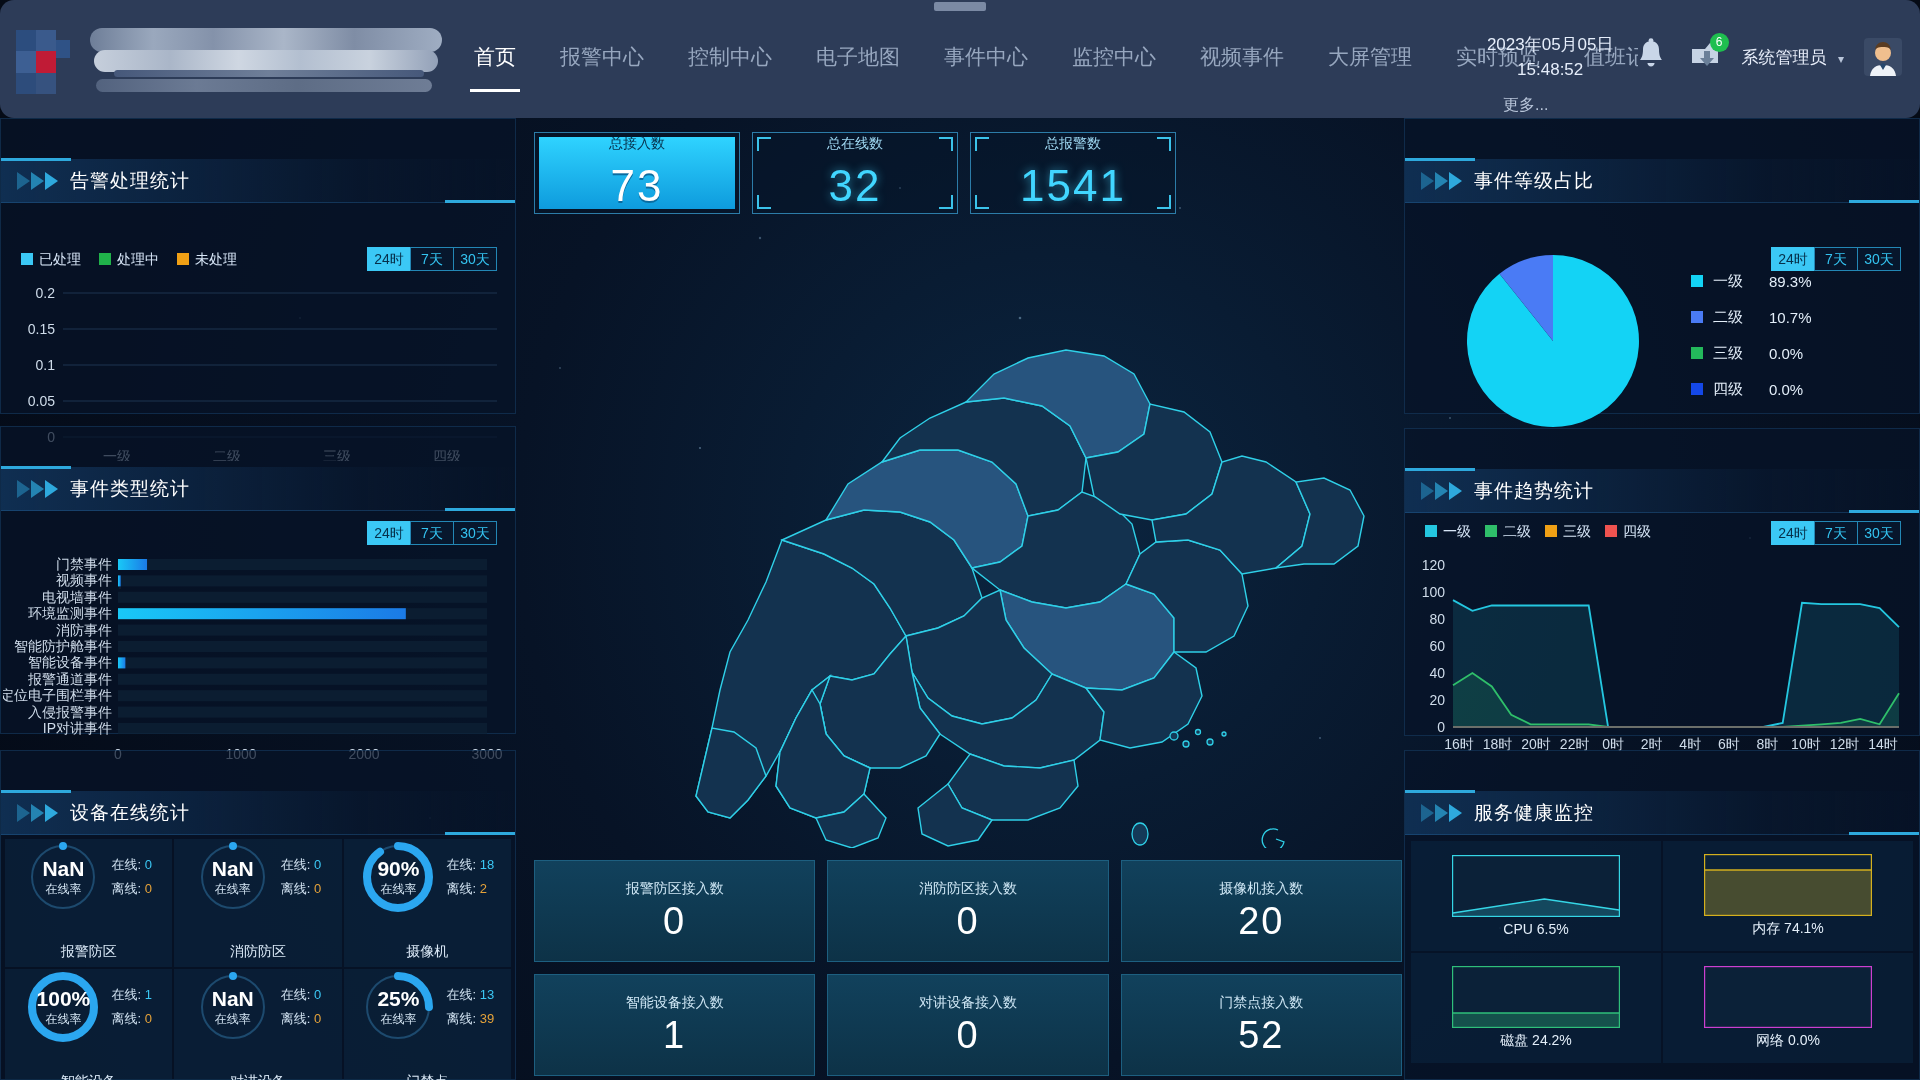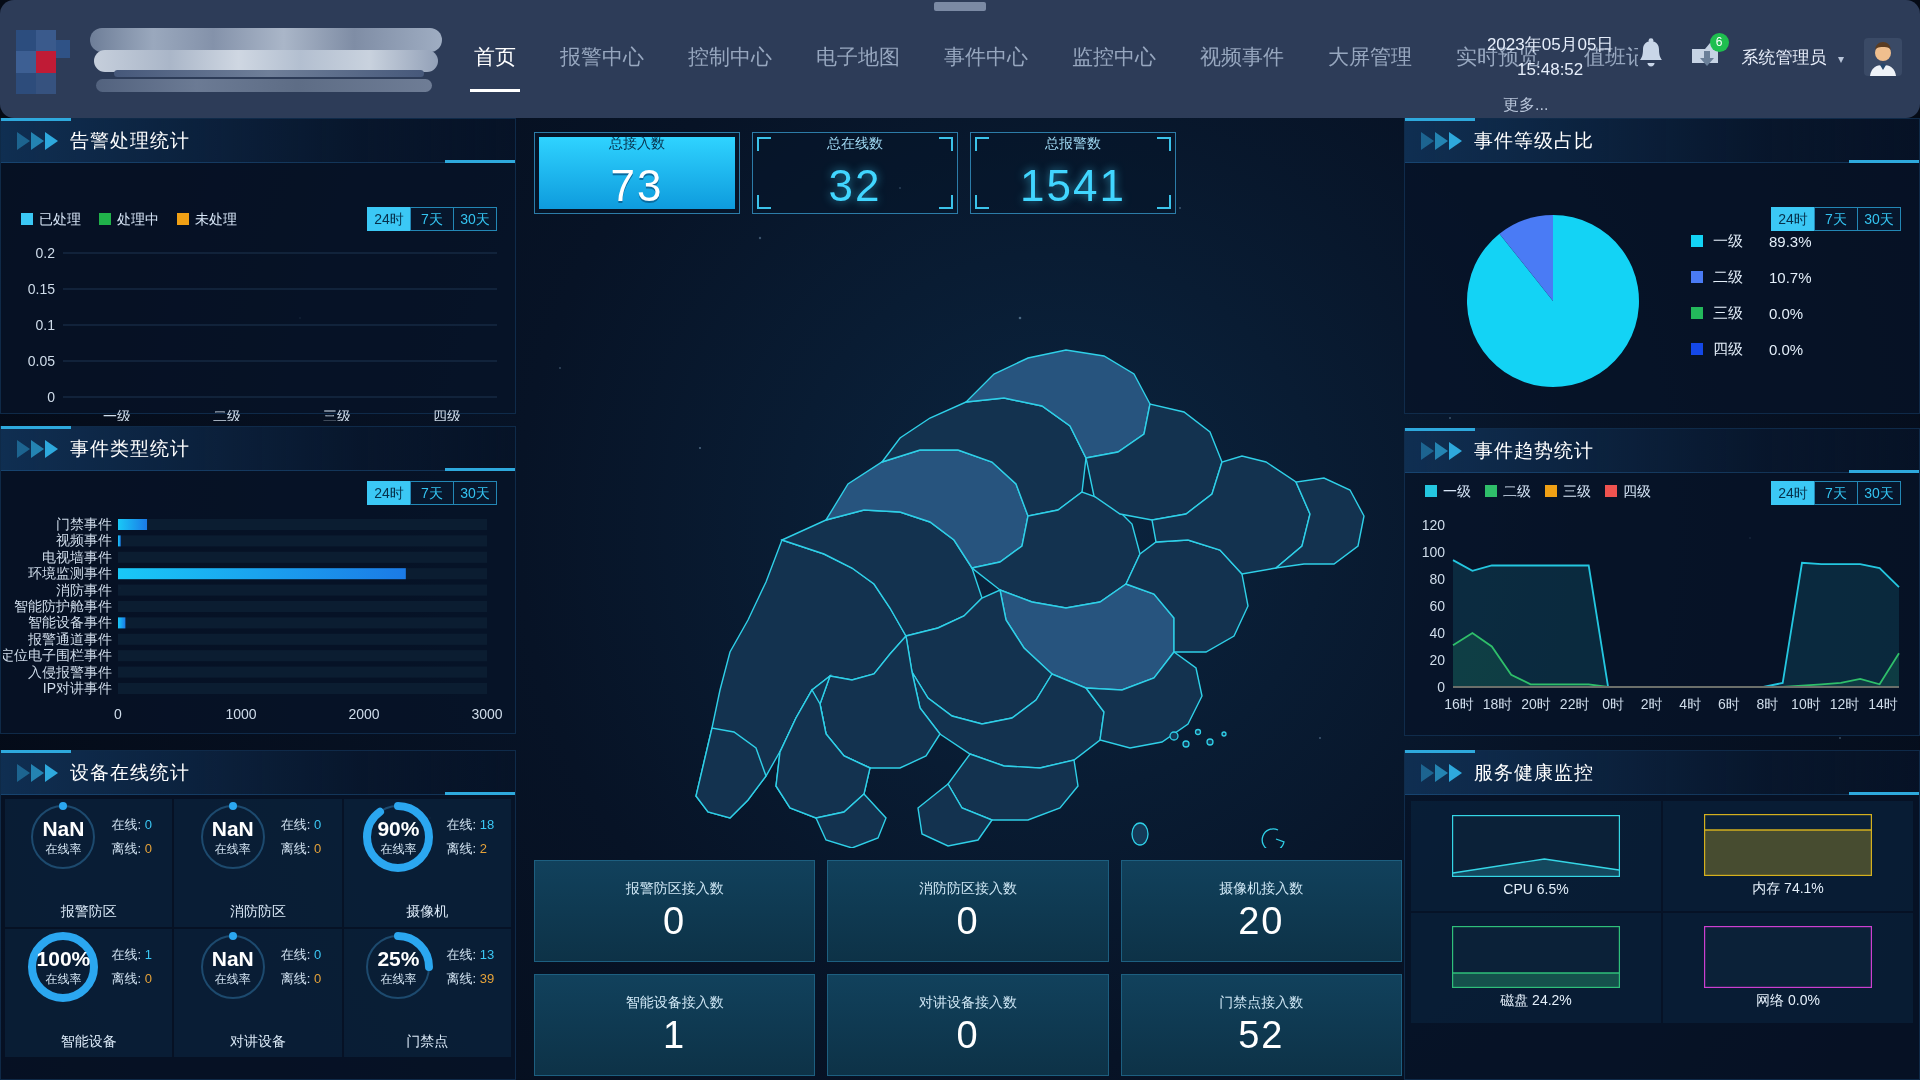--- a/index.html
+++ b/index.html
@@ -78,20 +78,21 @@
     position:absolute; left:0; width:516px;
     background:rgba(7,20,40,.72);
     border:1px solid rgba(35,90,140,.35);
   }
   .panel-hd {
     height:44px; display:flex; align-items:center; gap:12px;
     padding-left:16px;
     background:linear-gradient(90deg, rgba(16,48,84,.95) 0%, rgba(9,25,48,.6) 70%, rgba(7,20,40,.2) 100%);
     border-bottom:1px solid rgba(40,110,170,.35);
     position:relative;
+    margin-top:40px;
   }
   .panel-hd::before{
     content:""; position:absolute; left:0; top:-1px; width:70px; height:3px; background:#2ea9dd;
   }
   .panel-hd::after{
     content:""; position:absolute; right:0; bottom:-1px; width:70px; height:3px; background:#2ea9dd;
   }
   .chev { display:flex; align-items:center; gap:1px; }
   .chev span {
     display:block; width:0; height:0;

